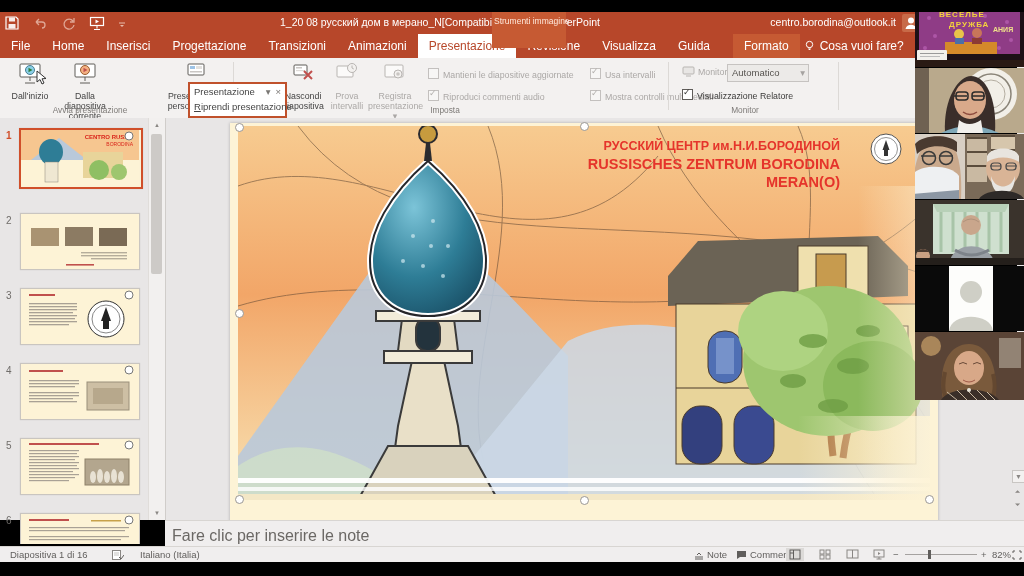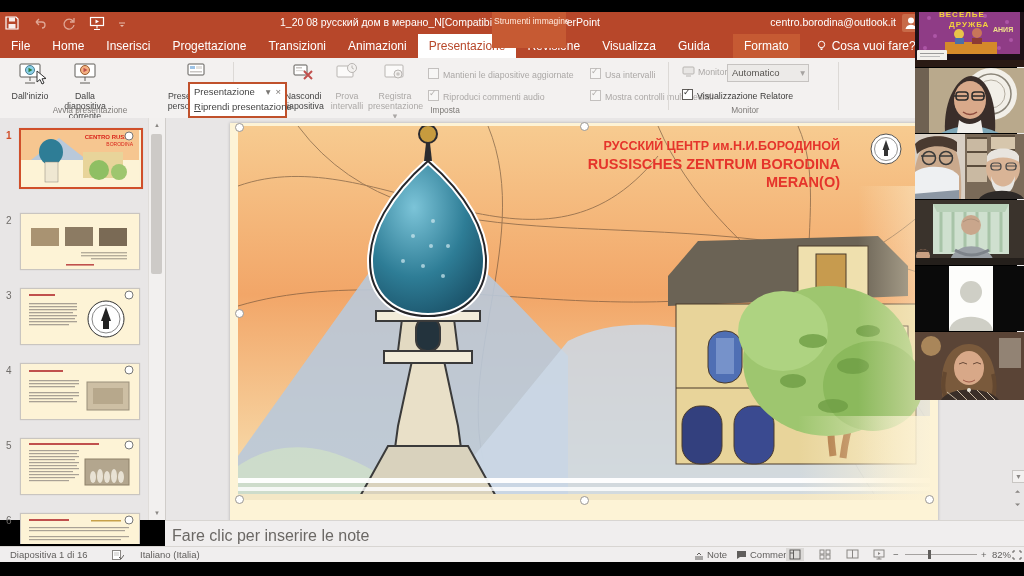--- a/index.html
+++ b/index.html
@@ -115,21 +115,21 @@
     <div class="tab">Home</div>
     <div class="tab">Inserisci</div>
     <div class="tab">Progettazione</div>
     <div class="tab">Transizioni</div>
     <div class="tab">Animazioni</div>
     <div class="tab active">Presentazione</div>
     <div class="tab">Revisione</div>
     <div class="tab">Visualizza</div>
     <div class="tab">Guida</div>
     <div class="tab ctx" style="margin-left:12px;">Formato</div>
-    <div class="tab" style="padding-left:16px;">
+    <div class="tab" style="padding-left:4px;">
       <svg width="11" height="12" viewBox="0 0 11 12" style="vertical-align:-2px;margin-right:5px;">
           <circle cx="5.5" cy="4.5" r="3.2" fill="none" stroke="#fff" stroke-width="1"></circle>
           <path d="M4.2 8h2.6M4.6 9.5h1.8" stroke="#fff" stroke-width="1"></path>
         </svg><span>Cosa vuoi fare?</span>
     </div>
   </div>
 
   <div class="abs" id="ribbon">
 
     <div class="rib-btn" style="left:6px;width:48px;">

